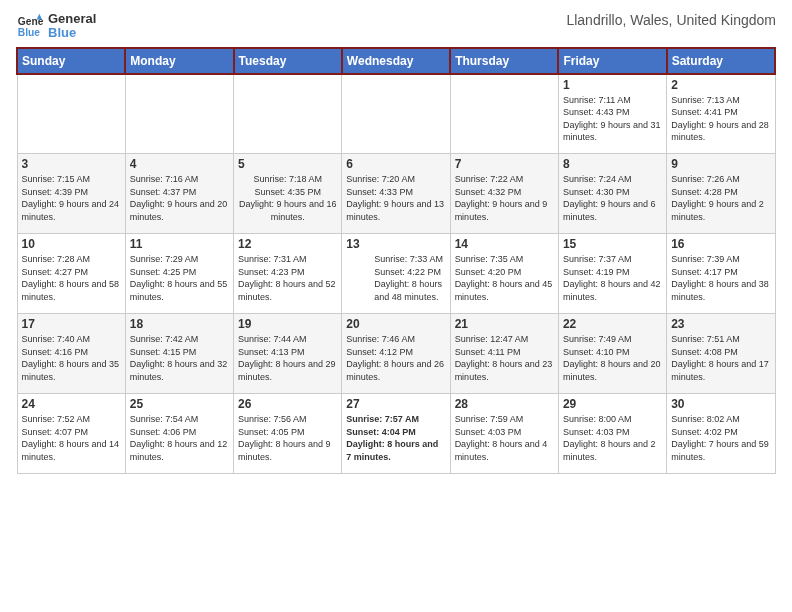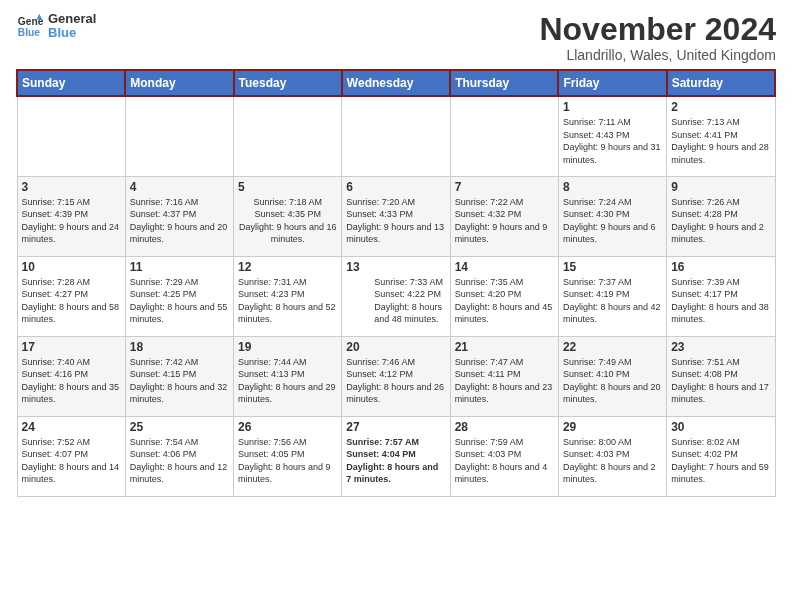--- a/index.html
+++ b/index.html
@@ -94,21 +94,20 @@
         <text x="2" y="14" font-size="11" font-weight="bold" fill="#333" font-family="Arial">General</text>
         <text x="2" y="26" font-size="11" font-weight="bold" fill="#4a90d9" font-family="Arial">Blue</text>
         <polygon points="22,8 28,8 25,2" fill="#4a90d9"></polygon>
       </svg>
       <div style="display:flex;flex-direction:column;line-height:1.1;">
         <span style="font-size:13px;font-weight:bold;color:#333;">General</span>
         <span style="font-size:13px;font-weight:bold;color:#4a90d9;">Blue</span>
       </div>
     </div>
     <div class="title-block">
-      <div class="month-title">November 2024</div>
       <div class="location">Llandrillo, Wales, United Kingdom</div>
     </div>
   </div>
 
   <table>
     <thead>
       <tr>
       <th>Sunday</th>
           <th>Monday</th>
           <th>Tuesday</th>
@@ -246,21 +245,21 @@
 Daylight: 8 hours and 29 minutes.</div>
           </td>
           <td>
             <span class="day-number">20</span>
             <div class="day-info" style="white-space: pre-line;">Sunrise: 7:46 AM
 Sunset: 4:12 PM
 Daylight: 8 hours and 26 minutes.</div>
           </td>
           <td>
             <span class="day-number">21</span>
-            <div class="day-info" style="white-space: pre-line;">Sunrise: 7:47 AM
+            <div class="day-info" style="white-space: pre-line;">Sunrise: 12:47 AM
 Sunset: 4:11 PM
 Daylight: 8 hours and 23 minutes.</div>
           </td>
           <td>
             <span class="day-number">22</span>
             <div class="day-info" style="white-space: pre-line;">Sunrise: 7:49 AM
 Sunset: 4:10 PM
 Daylight: 8 hours and 20 minutes.</div>
           </td>
           <td>

